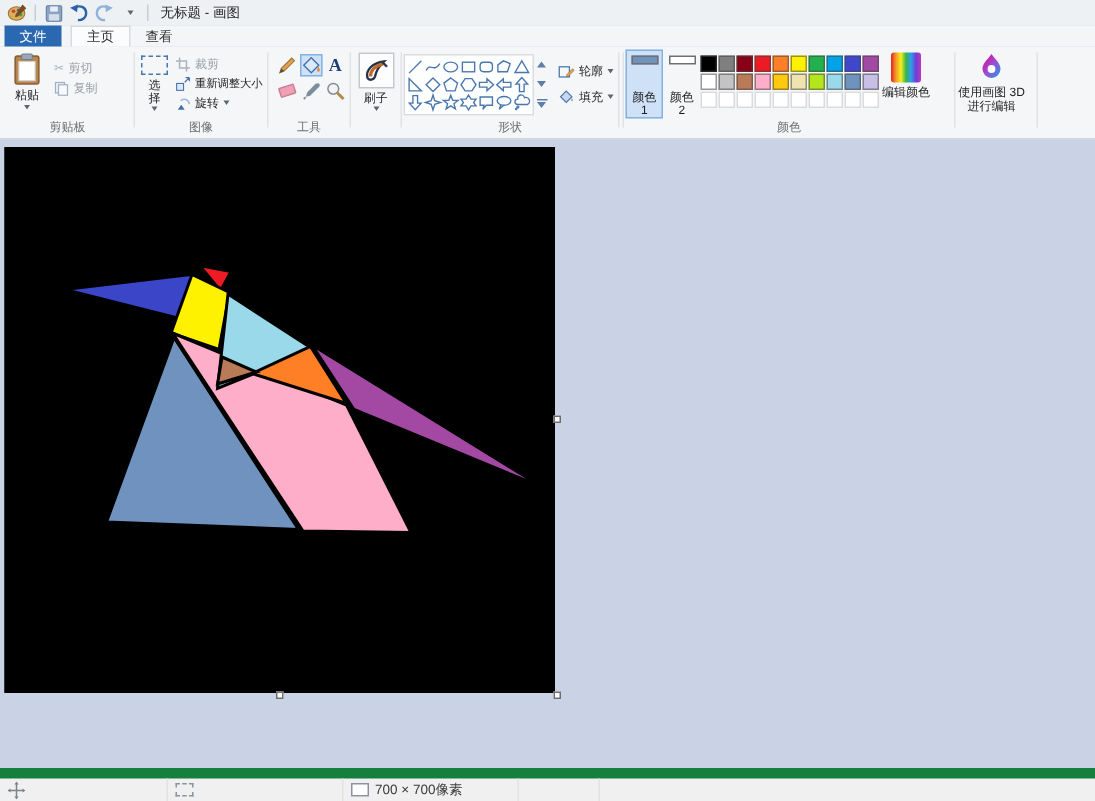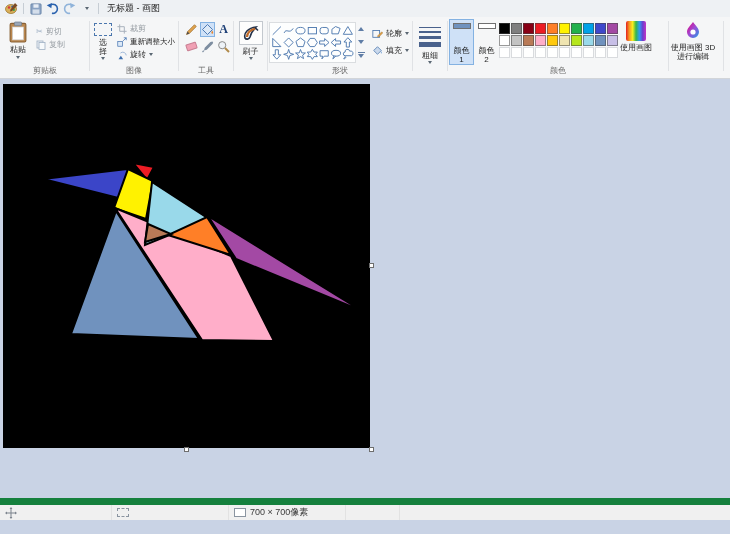--- a/index.html
+++ b/index.html
@@ -102,20 +102,26 @@
         <polygon points="13.2,3.4 7.6,1 8.2,6.6" fill="#8fb3da"></polygon>
       </svg>
     </span>
     <span class="qat-btn">
         <span class="caret-d"></span>
       </span>
     <span class="qat-sep"></span>
     <span class="title-text">无标题 - 画图</span>
   </div>
 
+  <div class="tabrow">
+    <span class="tab tab-file">文件</span>
+    <span style="width:6px"></span>
+    <span class="tab tab-active">主页</span>
+    <span class="tab">查看</span>
+  </div>
 
   <div class="ribbon">
 
     <div class="rgroup" style="width:86px">
       <div style="display:flex">
         <div class="bigbtn" style="width:32px">
           <svg width="20" height="22" viewBox="0 0 14 15">
             <rect x="1.5" y="1.5" width="11" height="13" rx="1" fill="#bb874e" stroke="#8a6236" stroke-width="0.8"></rect>
             <rect x="4.5" y="0.5" width="5" height="2.6" rx="0.6" fill="#9aa7b8" stroke="#707d8e" stroke-width="0.5"></rect>
             <rect x="3.2" y="4" width="7.6" height="9" fill="#fff" stroke="#cfcfcf" stroke-width="0.5"></rect>
@@ -332,32 +338,20 @@
             </svg>
             <span>填充</span>
             <span class="caret-d"></span>
           </div>
         </div>
       </div>
       <div class="glabel">形状</div>
     </div>
     <div class="gsep"></div>
 
-    <div class="rgroup" style="width:32px">
-      <div class="bigbtn" style="width:32px">
-        <span class="size-bars">
-          <div style="height:1px"></div>
-            <div style="height:2px"></div>
-            <div style="height:3px"></div>
-            <div style="height:5px"></div>
-        </span>
-        <span class="blabel2" style="width:16px;margin-top:4px">粗细</span>
-        <span class="caret-d" style="margin-top:1px"></span>
-      </div>
-    </div>
     <div class="gsep"></div>
 
     <div class="rgroup" style="width:218px;display:flex">
       <div class="colorbtn selected">
         <span class="swbig" style="background: rgb(112, 146, 190);"></span>
         <span class="clabel">颜色 1</span>
       </div>
       <div class="colorbtn">
         <span class="swbig" style="background: rgb(255, 255, 255);"></span>
         <span class="clabel">颜色 2</span>
@@ -389,21 +383,21 @@
           <span class="pcell empty"></span>
           <span class="pcell empty"></span>
           <span class="pcell empty"></span>
           <span class="pcell empty"></span>
           <span class="pcell empty"></span>
           <span class="pcell empty"></span>
           <span class="pcell empty"></span>
         </div>
       <div class="bigbtn" style="width:34px">
         <span class="rainbow"></span>
-        <span class="blabel2" style="width:32px">使用画图</span>
+        <span class="blabel2" style="width:32px">编辑颜色</span>
       </div>
       <div class="glabel">颜色</div>
     </div>
     <div class="gsep"></div>
 
     <div class="rgroup" style="width:52px">
       <div class="bigbtn" style="width:46px">
         <svg width="18" height="20" viewBox="0 0 18 20">
           <defs>
             <linearGradient id="p3d" x1="0" y1="0" x2="1" y2="1">

